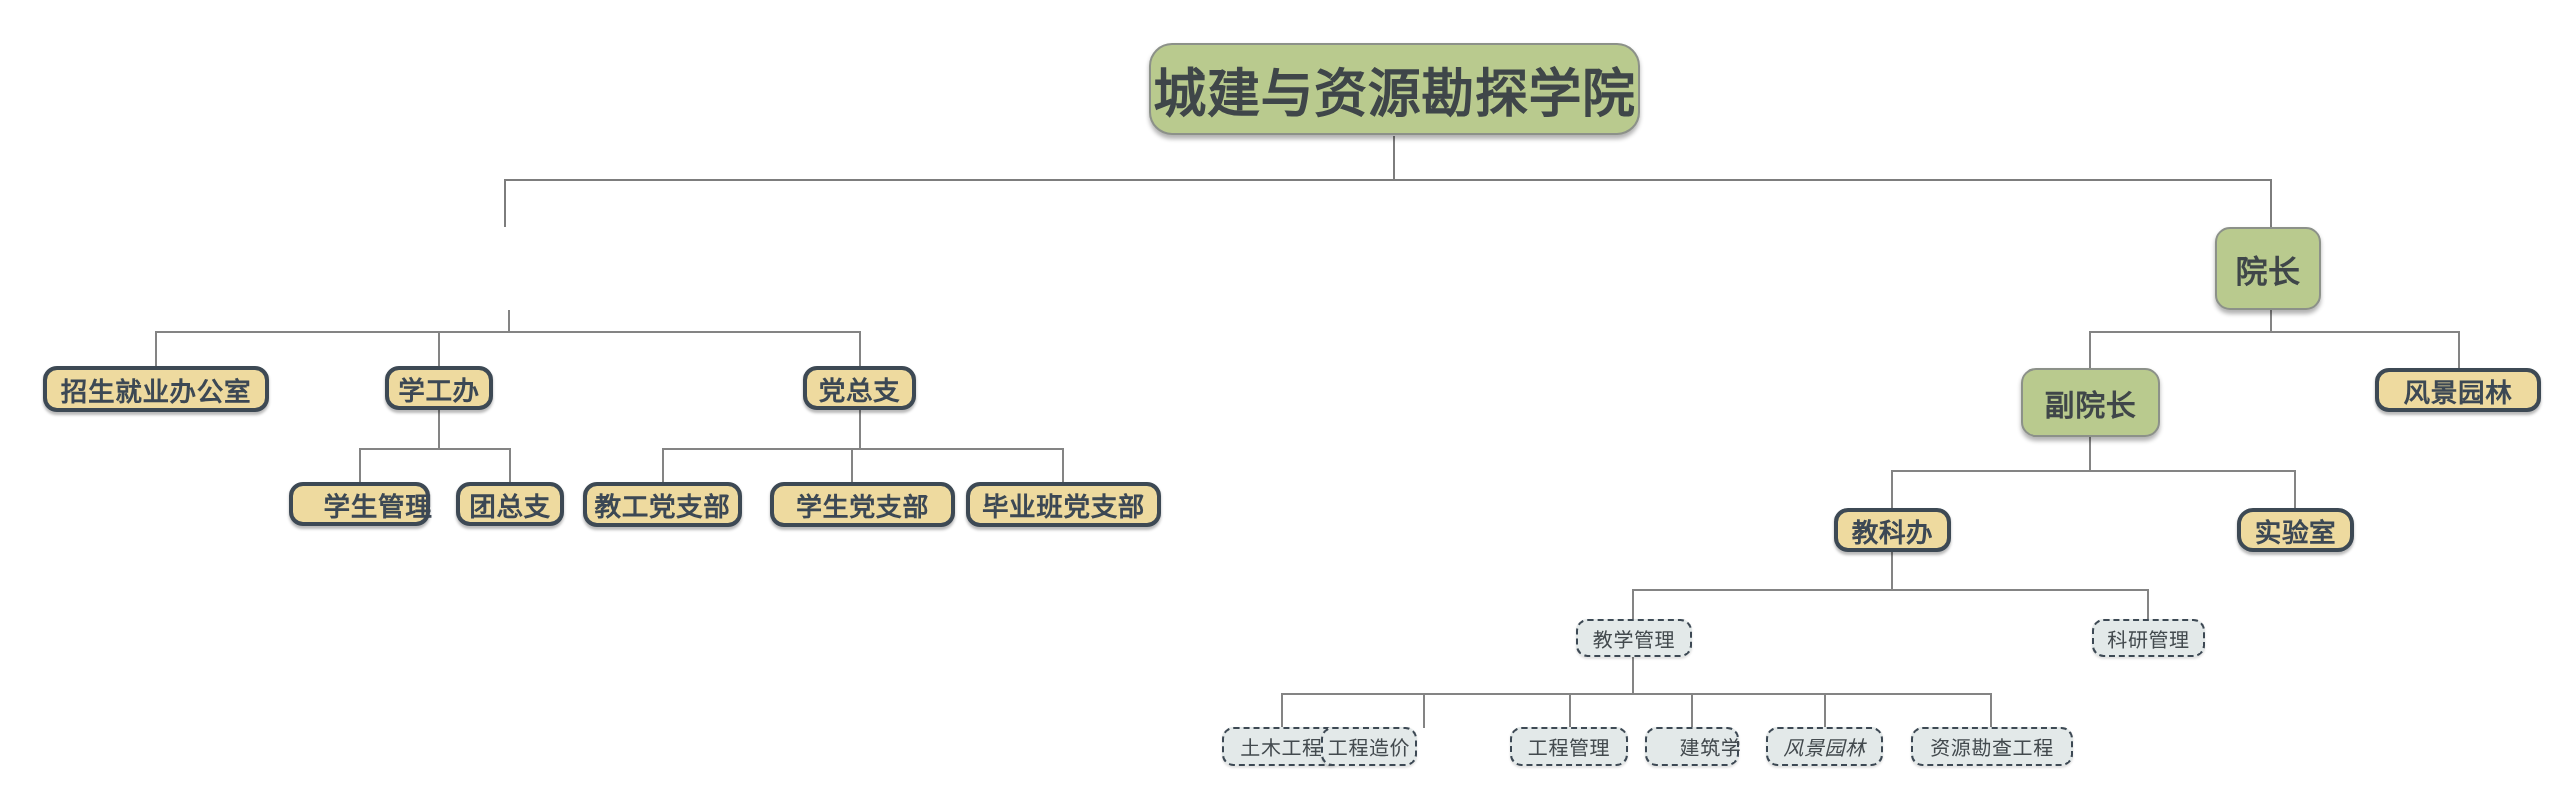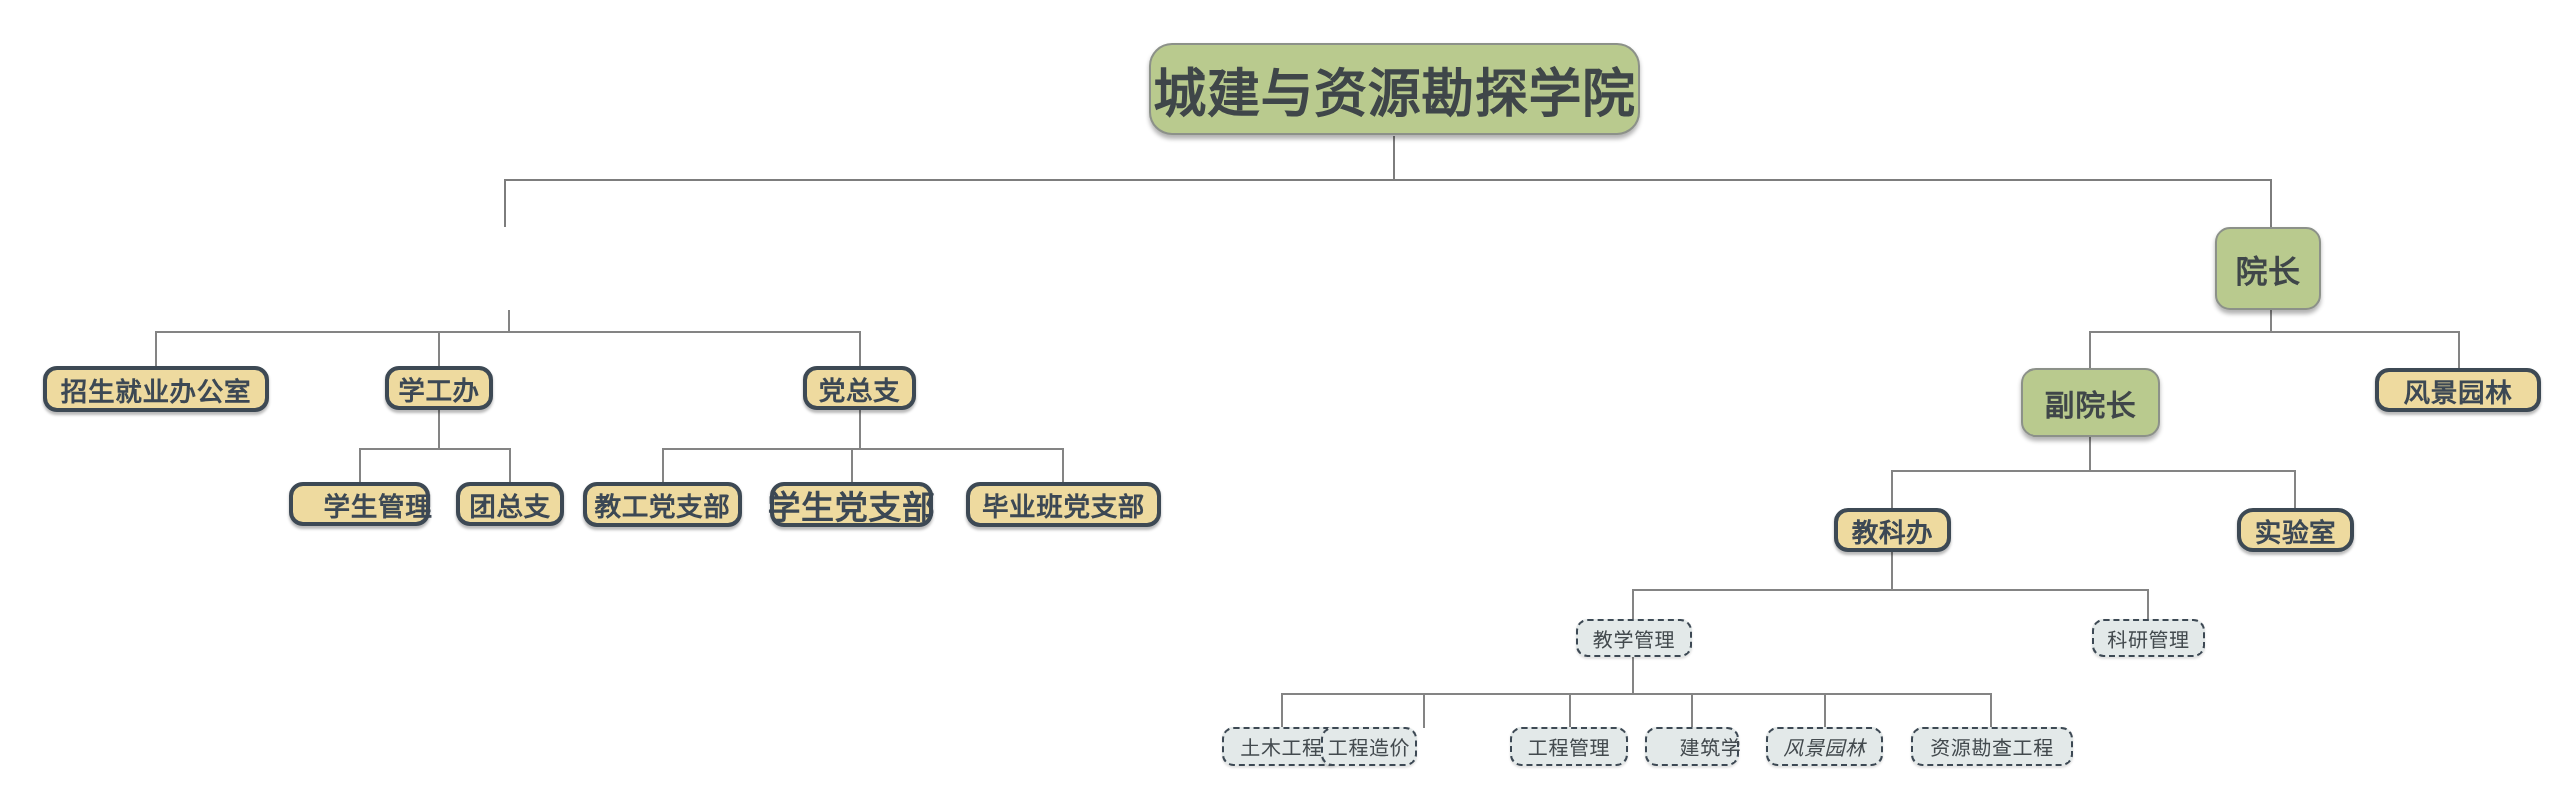--- a/index.html
+++ b/index.html
@@ -120,21 +120,21 @@
   <div class="node tan" style="left:385px;top:366px;width:108px;height:44px;font-size:26.6px;">学工办</div>
 
   <div class="node tan" style="left:803px;top:366px;width:113px;height:44px;font-size:26.6px;">党总支</div>
 
   <div class="node tan" style="left:289px;top:482px;width:141px;height:44px;font-size:26.6px;padding-left:37px;">学生管理</div>
 
   <div class="node tan" style="left:456px;top:482px;width:108px;height:44px;font-size:26.6px;">团总支</div>
 
   <div class="node tan" style="left:583px;top:482px;width:159px;height:45px;font-size:26.6px;">教工党支部</div>
 
-  <div class="node tan" style="left:770px;top:482px;width:163px;height:45px;font-size:33px;">学生党支部</div>
+  <div class="node tan" style="left:770px;top:482px;width:185px;height:45px;font-size:26px;">学生党支部</div>
 
   <div class="node tan" style="left:966px;top:482px;width:195px;height:45px;font-size:26.6px;">毕业班党支部</div>
 
   <div class="node green" style="left:2021px;top:368px;width:139px;height:69px;font-size:30px;">副院长</div>
 
   <div class="node tan" style="left:2375px;top:368px;width:166px;height:44px;font-size:26.6px;">风景园林</div>
 
   <div class="node tan" style="left:1834px;top:508px;width:117px;height:44px;font-size:26.6px;">教科办</div>
 
   <div class="node tan" style="left:2237px;top:508px;width:117px;height:44px;font-size:26.6px;border-radius:16px;">实验室</div>

